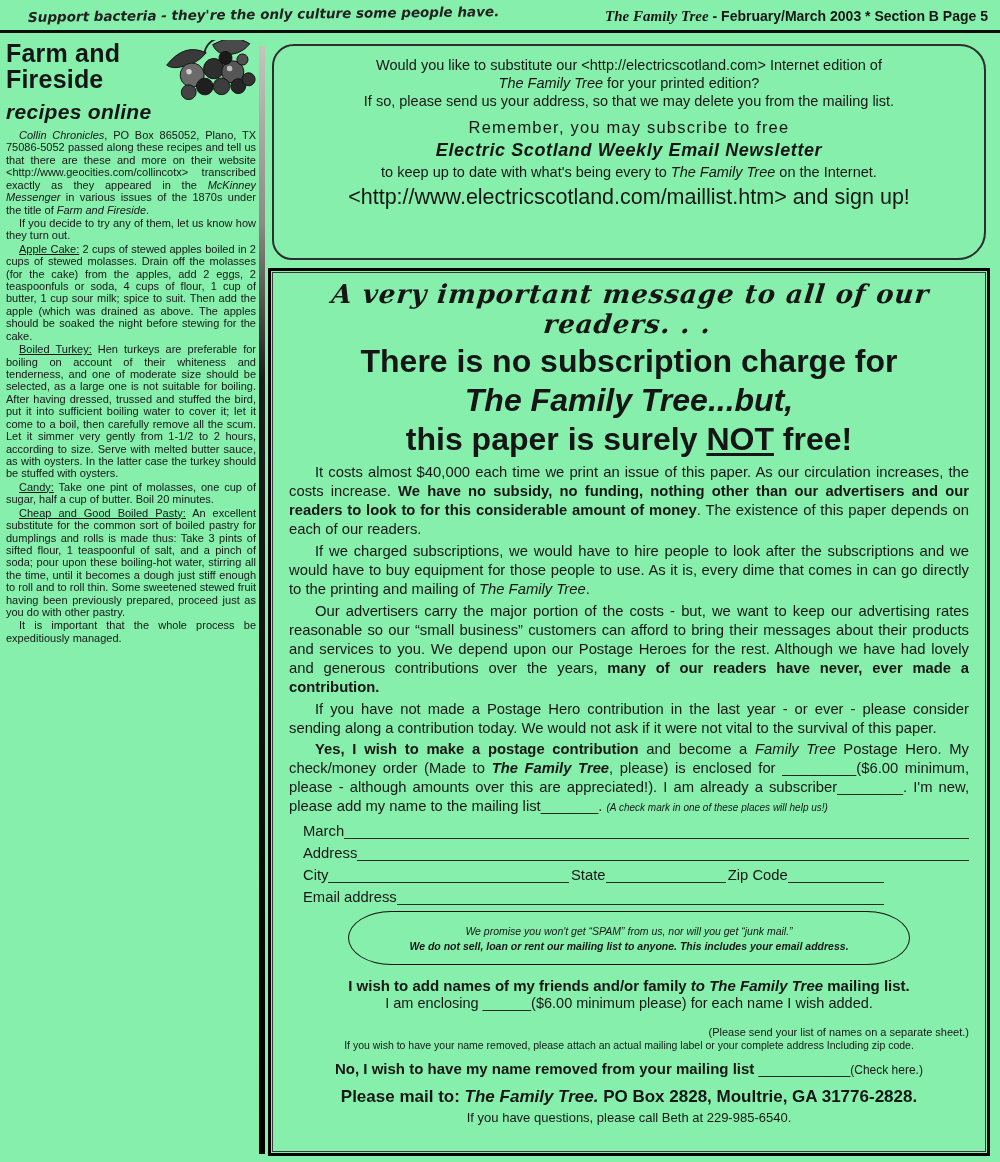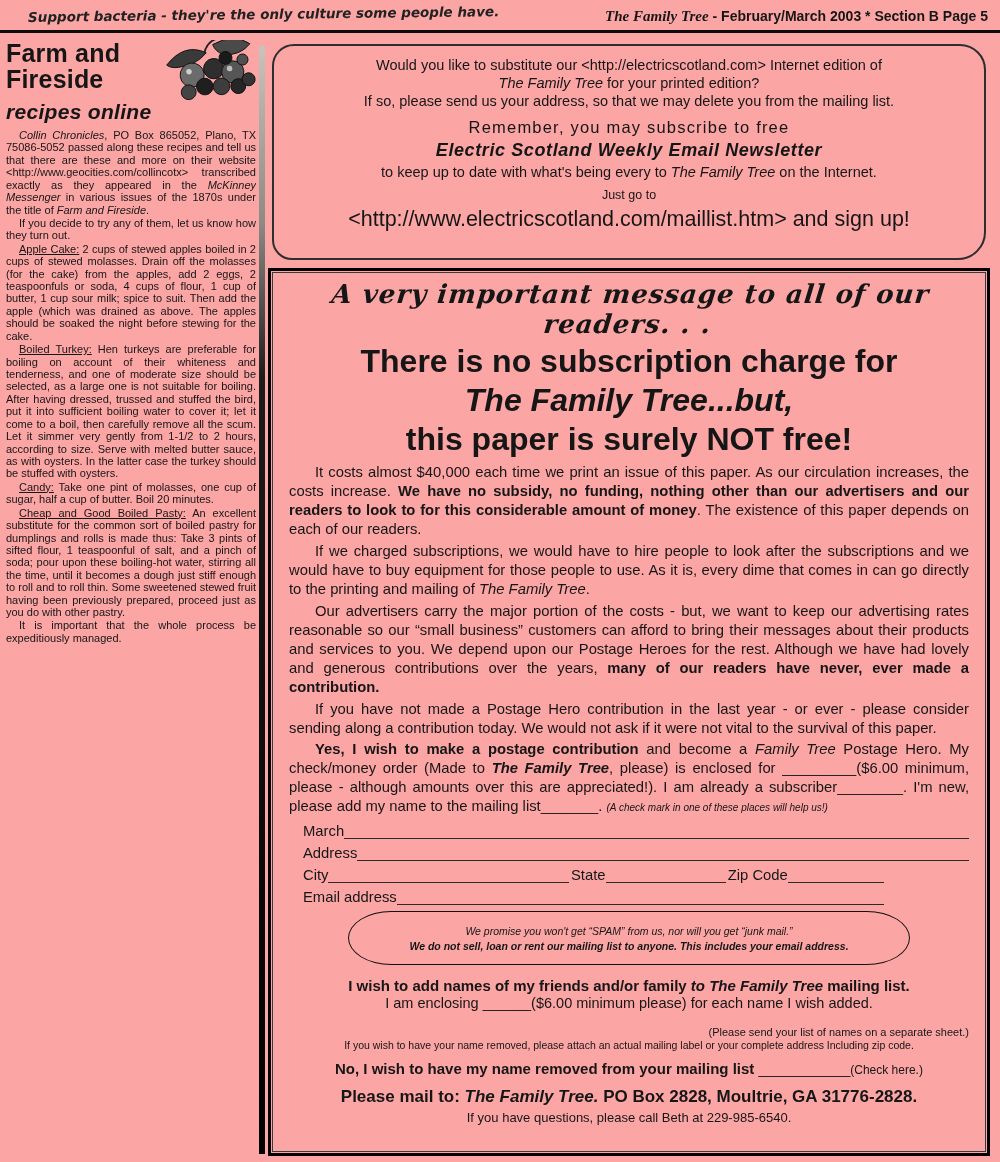--- a/index.html
+++ b/index.html
@@ -1,16 +1,16 @@
 <!DOCTYPE html>
 <html><head>
 <meta charset="utf-8">
 <style>
   html,body{margin:0;padding:0;background:#dedcd6;}
-  .page{position:relative;width:1000px;height:1162px;background:#fca5a5;overflow:hidden;
+  .page{position:relative;width:1000px;height:1162px;background:#86efac;overflow:hidden;
         font-family:"Liberation Sans",sans-serif;color:#161616;}
   
   .hdr{position:absolute;left:0;top:0;width:100%;height:30px;}
   .joke{position:absolute;left:28px;top:6px;font-family:"DejaVu Sans",sans-serif;
         font-style:italic;font-weight:600;font-size:13.5px;transform:rotate(-.7deg);color:#222;}
   .pub{position:absolute;right:12px;top:8px;font-size:14px;white-space:nowrap;}
   .pub-title{font-family:"Liberation Serif",serif;font-style:italic;font-weight:bold;font-size:15px;}
   .pub-rest{font-weight:bold;}
   .pub-page{font-weight:bold;}
   .rule{position:absolute;left:0;top:30px;width:100%;height:3px;background:#0c0c0c;}
@@ -40,21 +40,21 @@
   .tb-url{font-size:21.5px;margin-top:5px;}
   
   .mainbox{position:absolute;left:268px;top:268px;width:722px;height:888px;border:3px solid #000;
            box-sizing:border-box;overflow:hidden;}
   .mainbox::after{content:"";position:absolute;inset:1px;border:1px solid #3a3a3a;pointer-events:none;}
   .mb-in{padding:6px 18px 4px;}
   .mb-script{font-family:"DejaVu Serif",serif;font-style:italic;font-weight:bold;font-size:26px;
              letter-spacing:1px;text-align:center;transform:skewX(-6deg);margin:2px 0 4px;}
   .mb-h{font-weight:bold;font-size:32px;line-height:1.16;text-align:center;margin:2px 0;}
   .mb-h2{font-style:italic;}
-  .not{text-underline-offset:3px;}
+  .not{text-decoration:underline;text-underline-offset:3px;}
   .mb-p{font-size:14.8px;line-height:1.28;text-align:justify;text-indent:26px;margin:0 0 3px;}
   .mb-p.first{margin-top:5px;}
   .pl-note{font-size:10px;font-style:italic;}
   
   .fblock{margin:3px 0 4px 12px;}
   .fline{display:flex;align-items:flex-end;height:20px;font-size:14.8px;margin-bottom:2px;}
   .fline .fill{flex:1;border-bottom:1.5px solid #2a2a2a;height:15px;}
   .fline.short{padding-right:85px;}
   .fline .flabel{margin-left:2px;}
   
@@ -143,21 +143,20 @@
     </div>
     <div class="tb1">
       <span class="i">The Family Tree</span><span> for your printed edition?</span>
     </div>
     <div class="tb1">If so, please send us your address, so that we may delete you from the mailing list.</div>
     <div class="tb-remember">Remember, you may subscribe to free</div>
     <div class="tb-news">Electric Scotland Weekly Email Newsletter</div>
     <div class="tb-l6">
       <span>to keep up to date with what's being every to </span><span class="i">The Family Tree</span><span> on the Internet.</span>
     </div>
-    <div class="tb-just">Just go to</div>
     <div class="tb-url">
       <span>&lt;http://www.electricscotland.com/maillist.htm&gt;</span><span> and sign up!</span>
     </div>
   </div>
 
   <div class="mainbox">
     <div class="mb-in">
       <div class="mb-script">A very important message to all of our readers. . .</div>
       <div class="mb-h">There is no subscription charge for</div>
       <div class="mb-h mb-h2">The Family Tree...but,</div>

